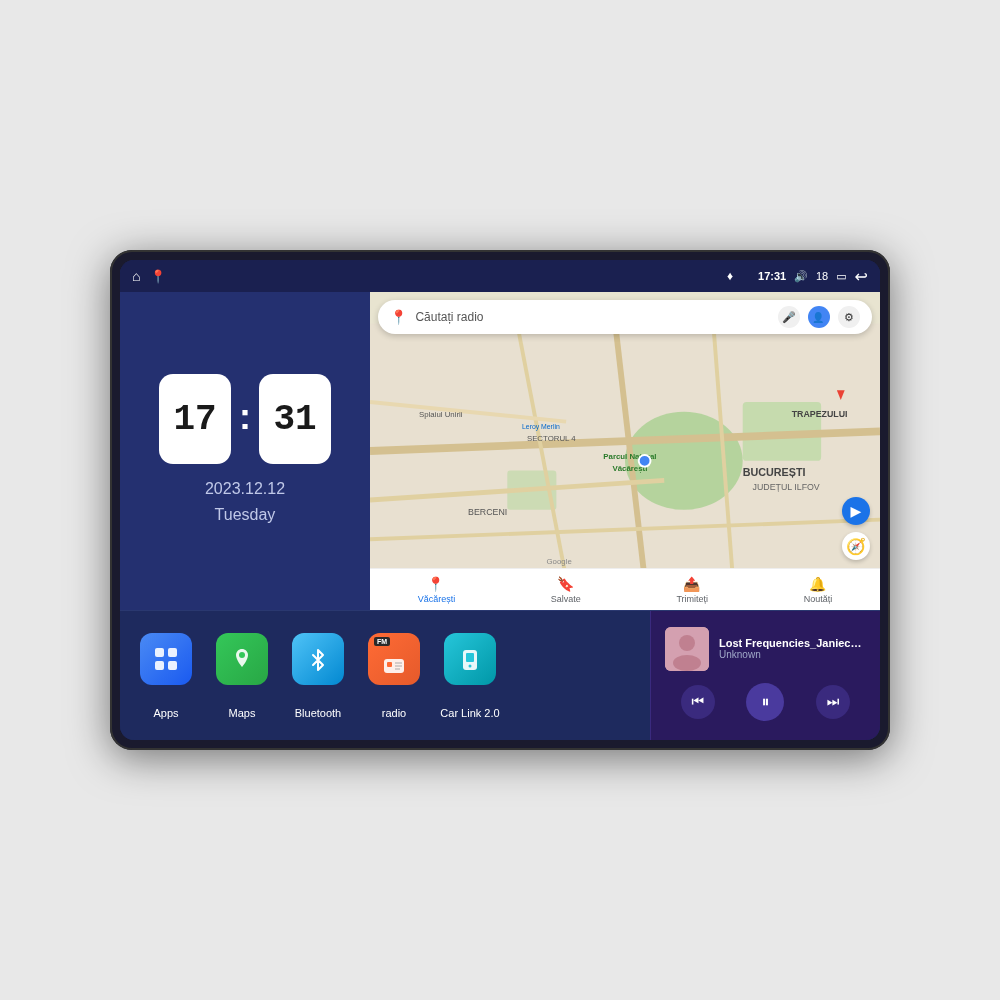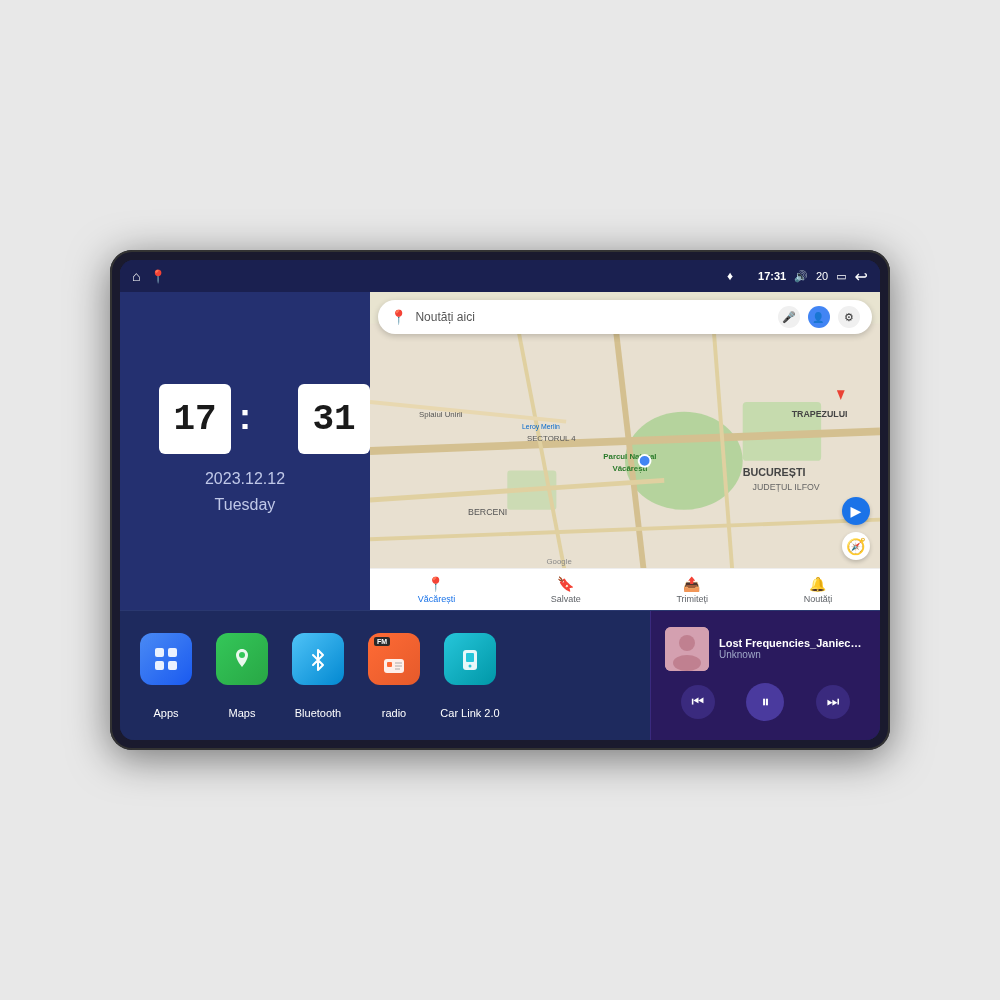--- a/index.html
+++ b/index.html
@@ -92,31 +92,30 @@
     }
 
     .clock-display {
       display: flex;
       align-items: center;
       gap: 8px;
     }
 
     .clock-block {
       background: white;
-      border-radius: 6px;
+      border-radius: 14px;
       width: 72px;
-      height: 70px;
+      height: 90px;
       display: flex;
       align-items: center;
       justify-content: center;
       font-size: 36px;
       font-weight: bold;
       color: #1a1a1a;
       font-family: 'Courier New', monospace;
-      margin-left: 39px;
     }
 
     .clock-colon {
       font-size: 36px;
       font-weight: bold;
       color: white;
       margin-bottom: 4px;
     }
 
     .clock-date {
@@ -378,21 +377,21 @@
 
     <div class="status-bar">
       <div class="status-left">
         <span class="status-icon">⌂</span>
         <span class="status-icon" style="font-size:13px;">📍</span>
       </div>
       <div class="status-right">
         <span style="font-size:12px;">♦</span>
         <span style="font-weight:bold;margin-left:17px;">17:31</span>
         <span>🔊</span>
-        <span>20</span>
+        <span>18</span>
         <span>▭</span>
         <span style="font-size:16px;">↩</span>
       </div>
     </div>
 
     <div class="main-content">
 
       <div class="top-section">
 
         <div class="clock-widget">
@@ -440,21 +439,21 @@
             <text x="180" y="245" font-size="8" fill="#888" font-family="Arial">Google</text>
 
             <circle cx="280" cy="140" r="6" fill="#4285f4" stroke="white" stroke-width="2"></circle>
 
             <polygon points="480,78 476,68 484,68" fill="#ea4335"></polygon>
           </svg>
 
           
           <div class="map-search-bar">
             <span class="map-search-icon">📍</span>
-            <span>Noutăți aici</span>
+            <span>Căutați radio</span>
             <div class="map-search-actions">
               <div class="map-action-icon">🎤</div>
               <div class="map-action-icon" style="background:#4285f4;color:white;font-size:10px;">👤</div>
               <div class="map-action-icon">⚙</div>
             </div>
           </div>
 
           
           <div class="map-compass">🧭</div>
 

